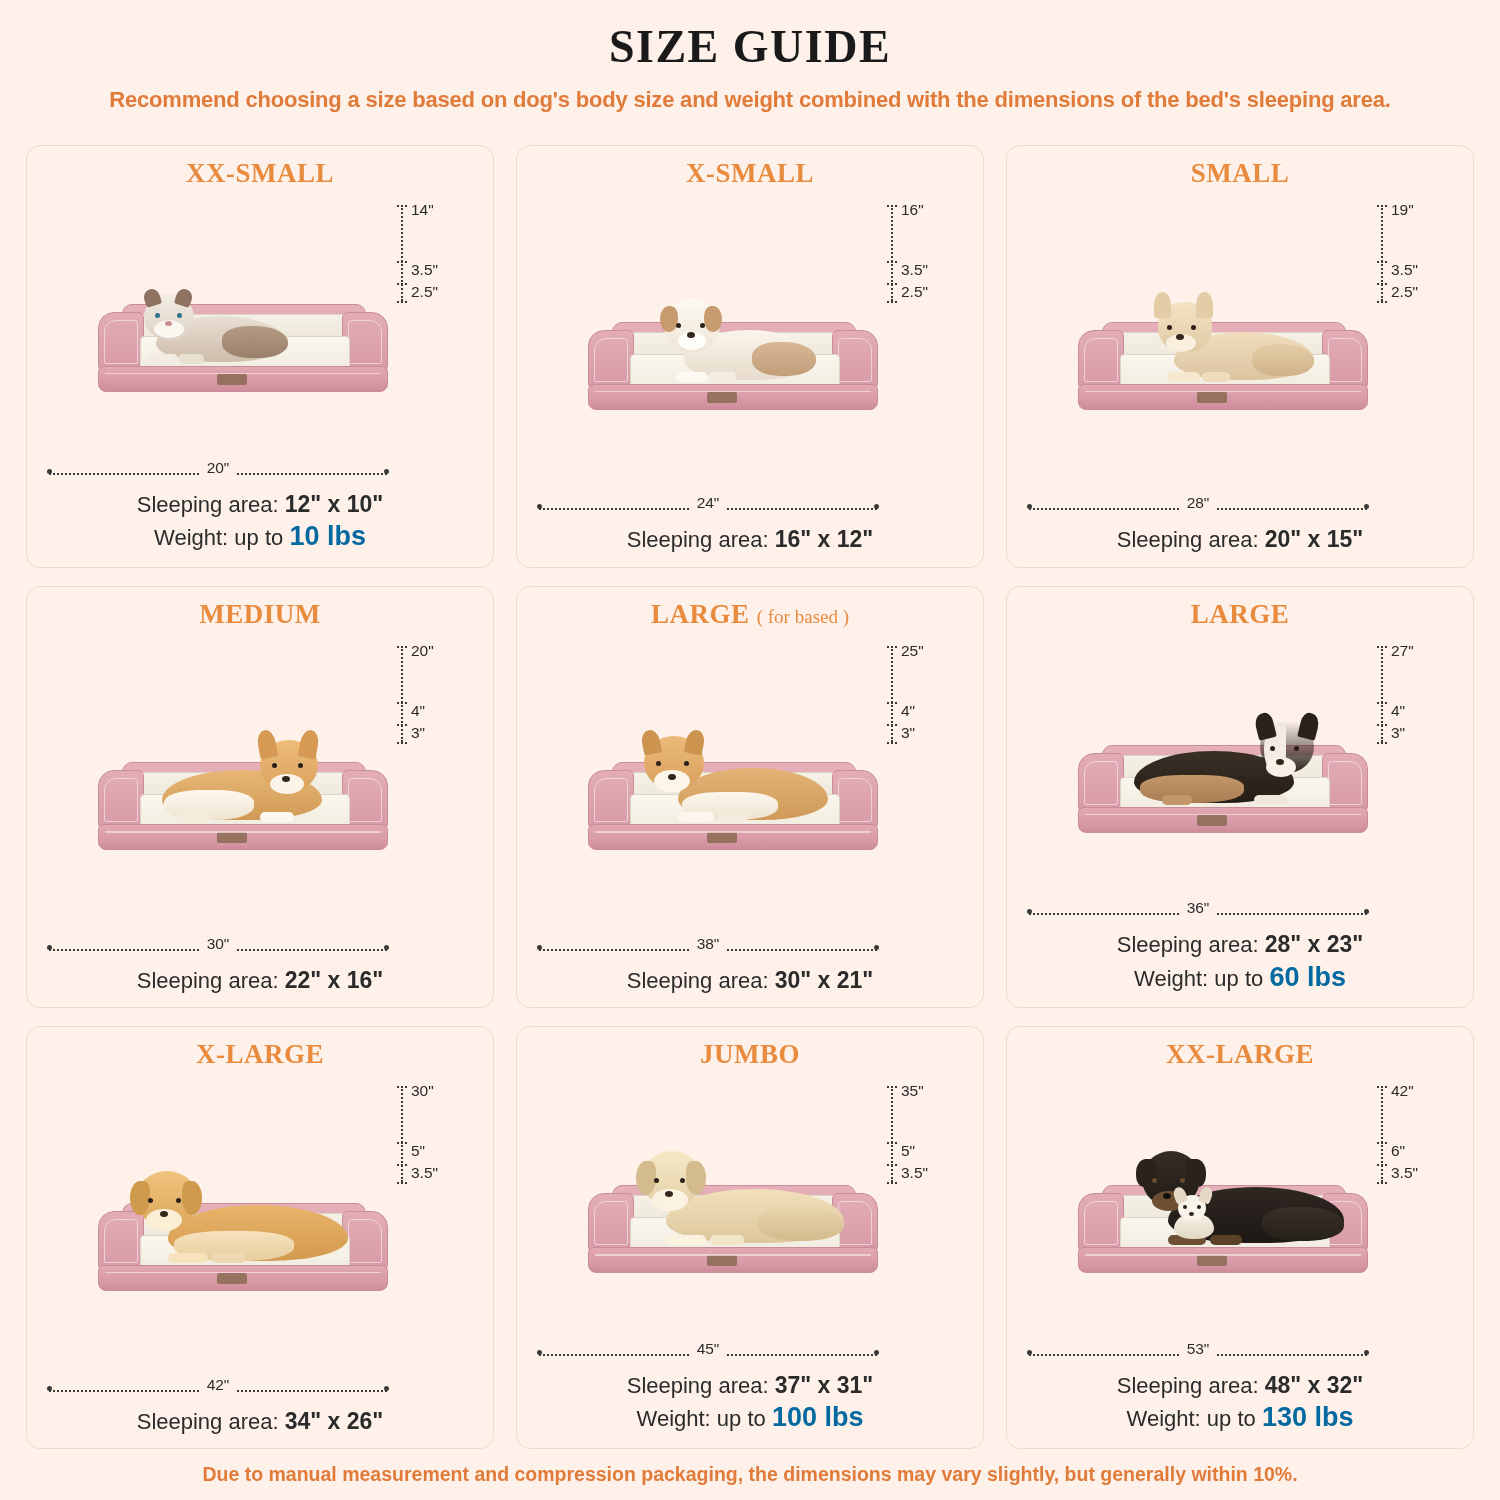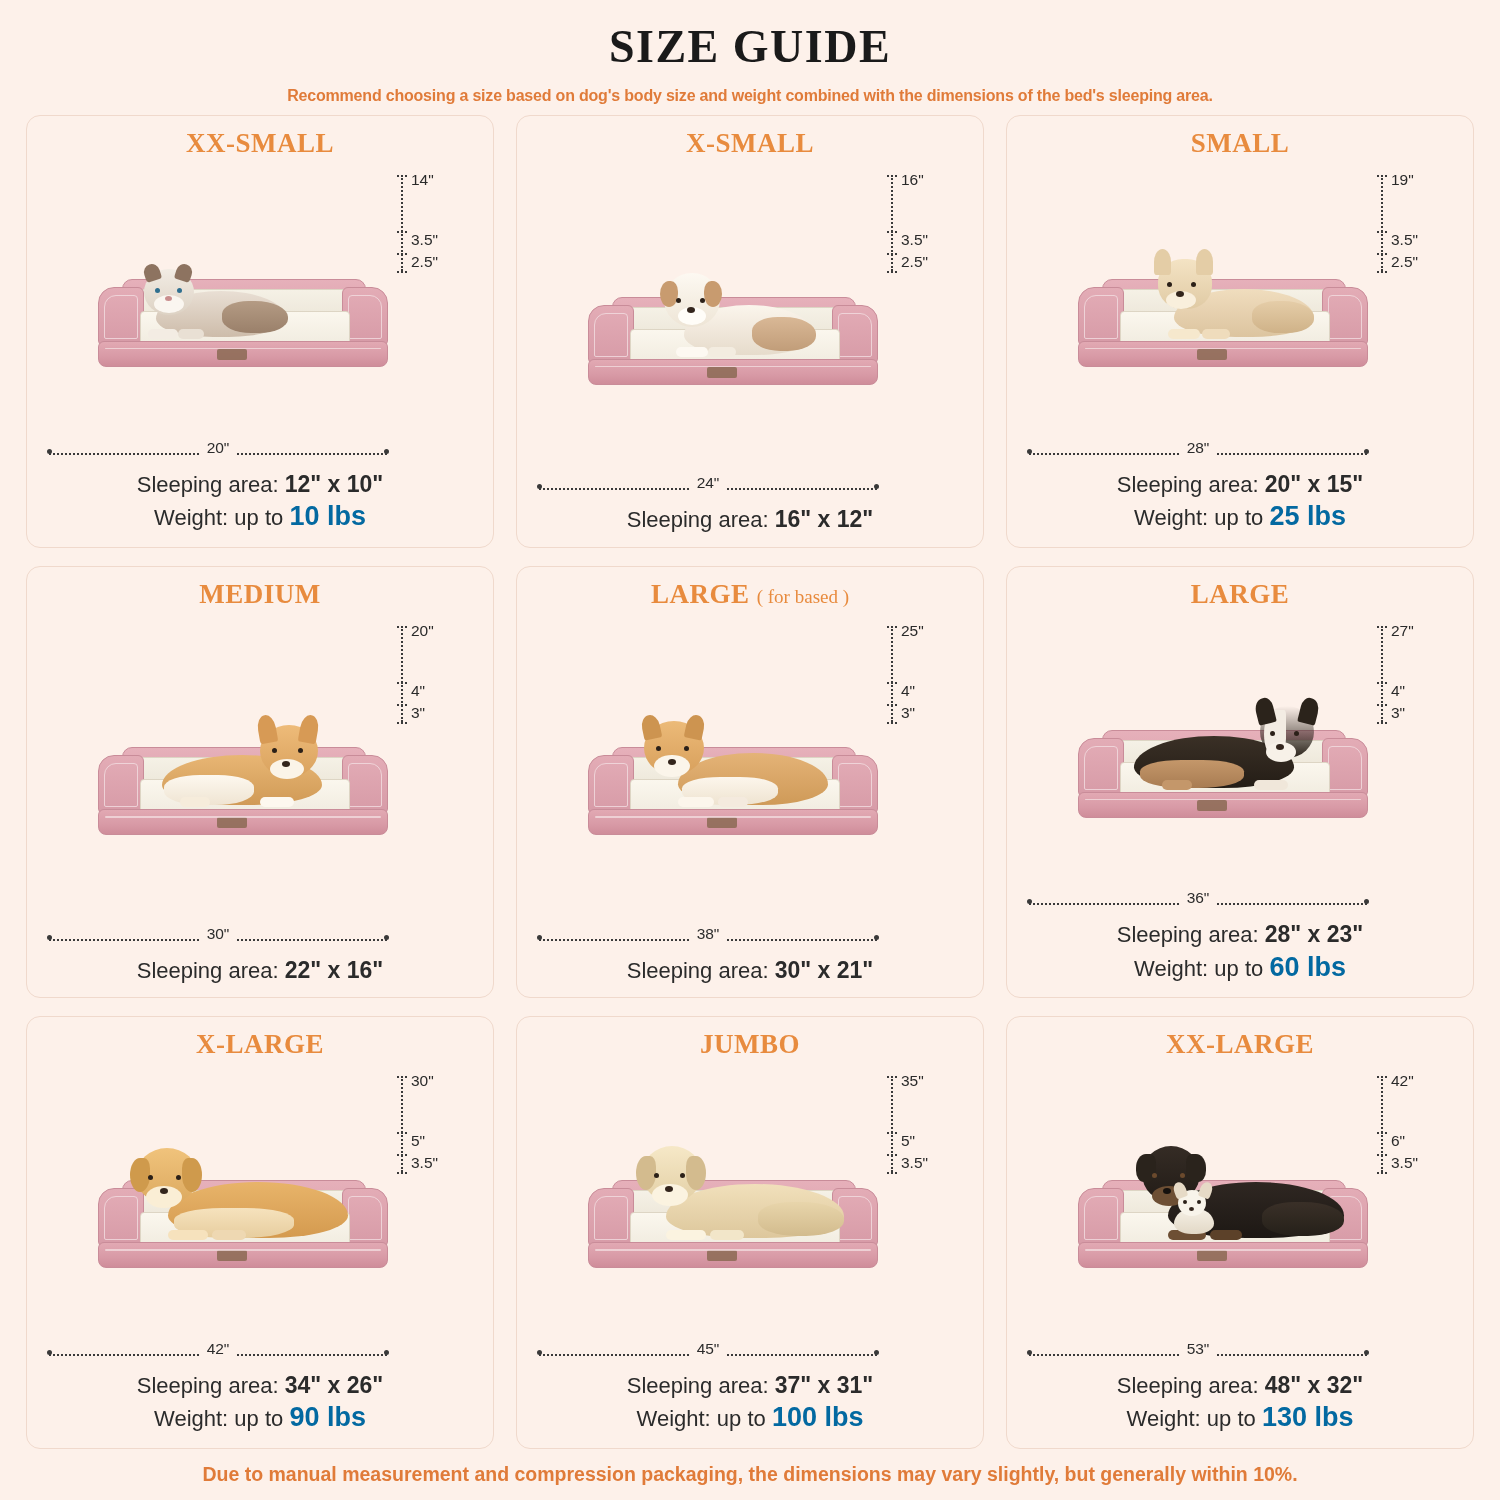--- a/index.html
+++ b/index.html
@@ -26,25 +26,25 @@
     text-align: center;
     font-family: "Liberation Serif", serif;
     font-size: 46px;
     font-weight: bold;
     letter-spacing: 1.5px;
     color: #1a1a1a;
     margin: 6px 0 14px 0;
   }
   .subtitle {
     text-align: center;
-    font-size: 16px;
+    font-size: 22px;
     font-weight: bold;
     color: #e07b39;
     letter-spacing: -0.2px;
-    margin-bottom: 10px;
+    margin-bottom: 32px;
   }
   .grid {
     flex: 1;
     display: grid;
     grid-template-columns: repeat(3, 1fr);
     grid-template-rows: repeat(3, 1fr);
     gap: 18px 22px;
   }
   .card {
     border: 1.5px solid #f0d9cc;
@@ -501,24 +501,20 @@
           <span class="cap l"></span>
             <span class="bar"></span>
             <span class="cap r"></span>
           <span class="wlbl">28"</span>
         </div>
       </div>
       <div class="specs">
         <div class="spec-line">
           <span>Sleeping area:</span>
           <span class="val">20" x 15"</span>
-        </div>
-        <div class="spec-line">
-          <span>Weight: up to</span>
-          <span class="wt">25 lbs</span>
         </div>
       </div>
     </div>
 
     <div class="card">
       <div class="card-title">
         <span>MEDIUM</span>
         <span class="note"></span>
       </div>
       <div class="figure">
@@ -739,24 +735,20 @@
             <span class="bar"></span>
             <span class="cap r"></span>
           <span class="wlbl">42"</span>
         </div>
       </div>
       <div class="specs">
         <div class="spec-line">
           <span>Sleeping area:</span>
           <span class="val">34" x 26"</span>
         </div>
-        <div class="spec-line">
-          <span>Weight: up to</span>
-          <span class="wt">90 lbs</span>
-        </div>
       </div>
     </div>
 
     <div class="card">
       <div class="card-title">
         <span>JUMBO</span>
         <span class="note"></span>
       </div>
       <div class="figure">
         <div class="bed-wrap">

